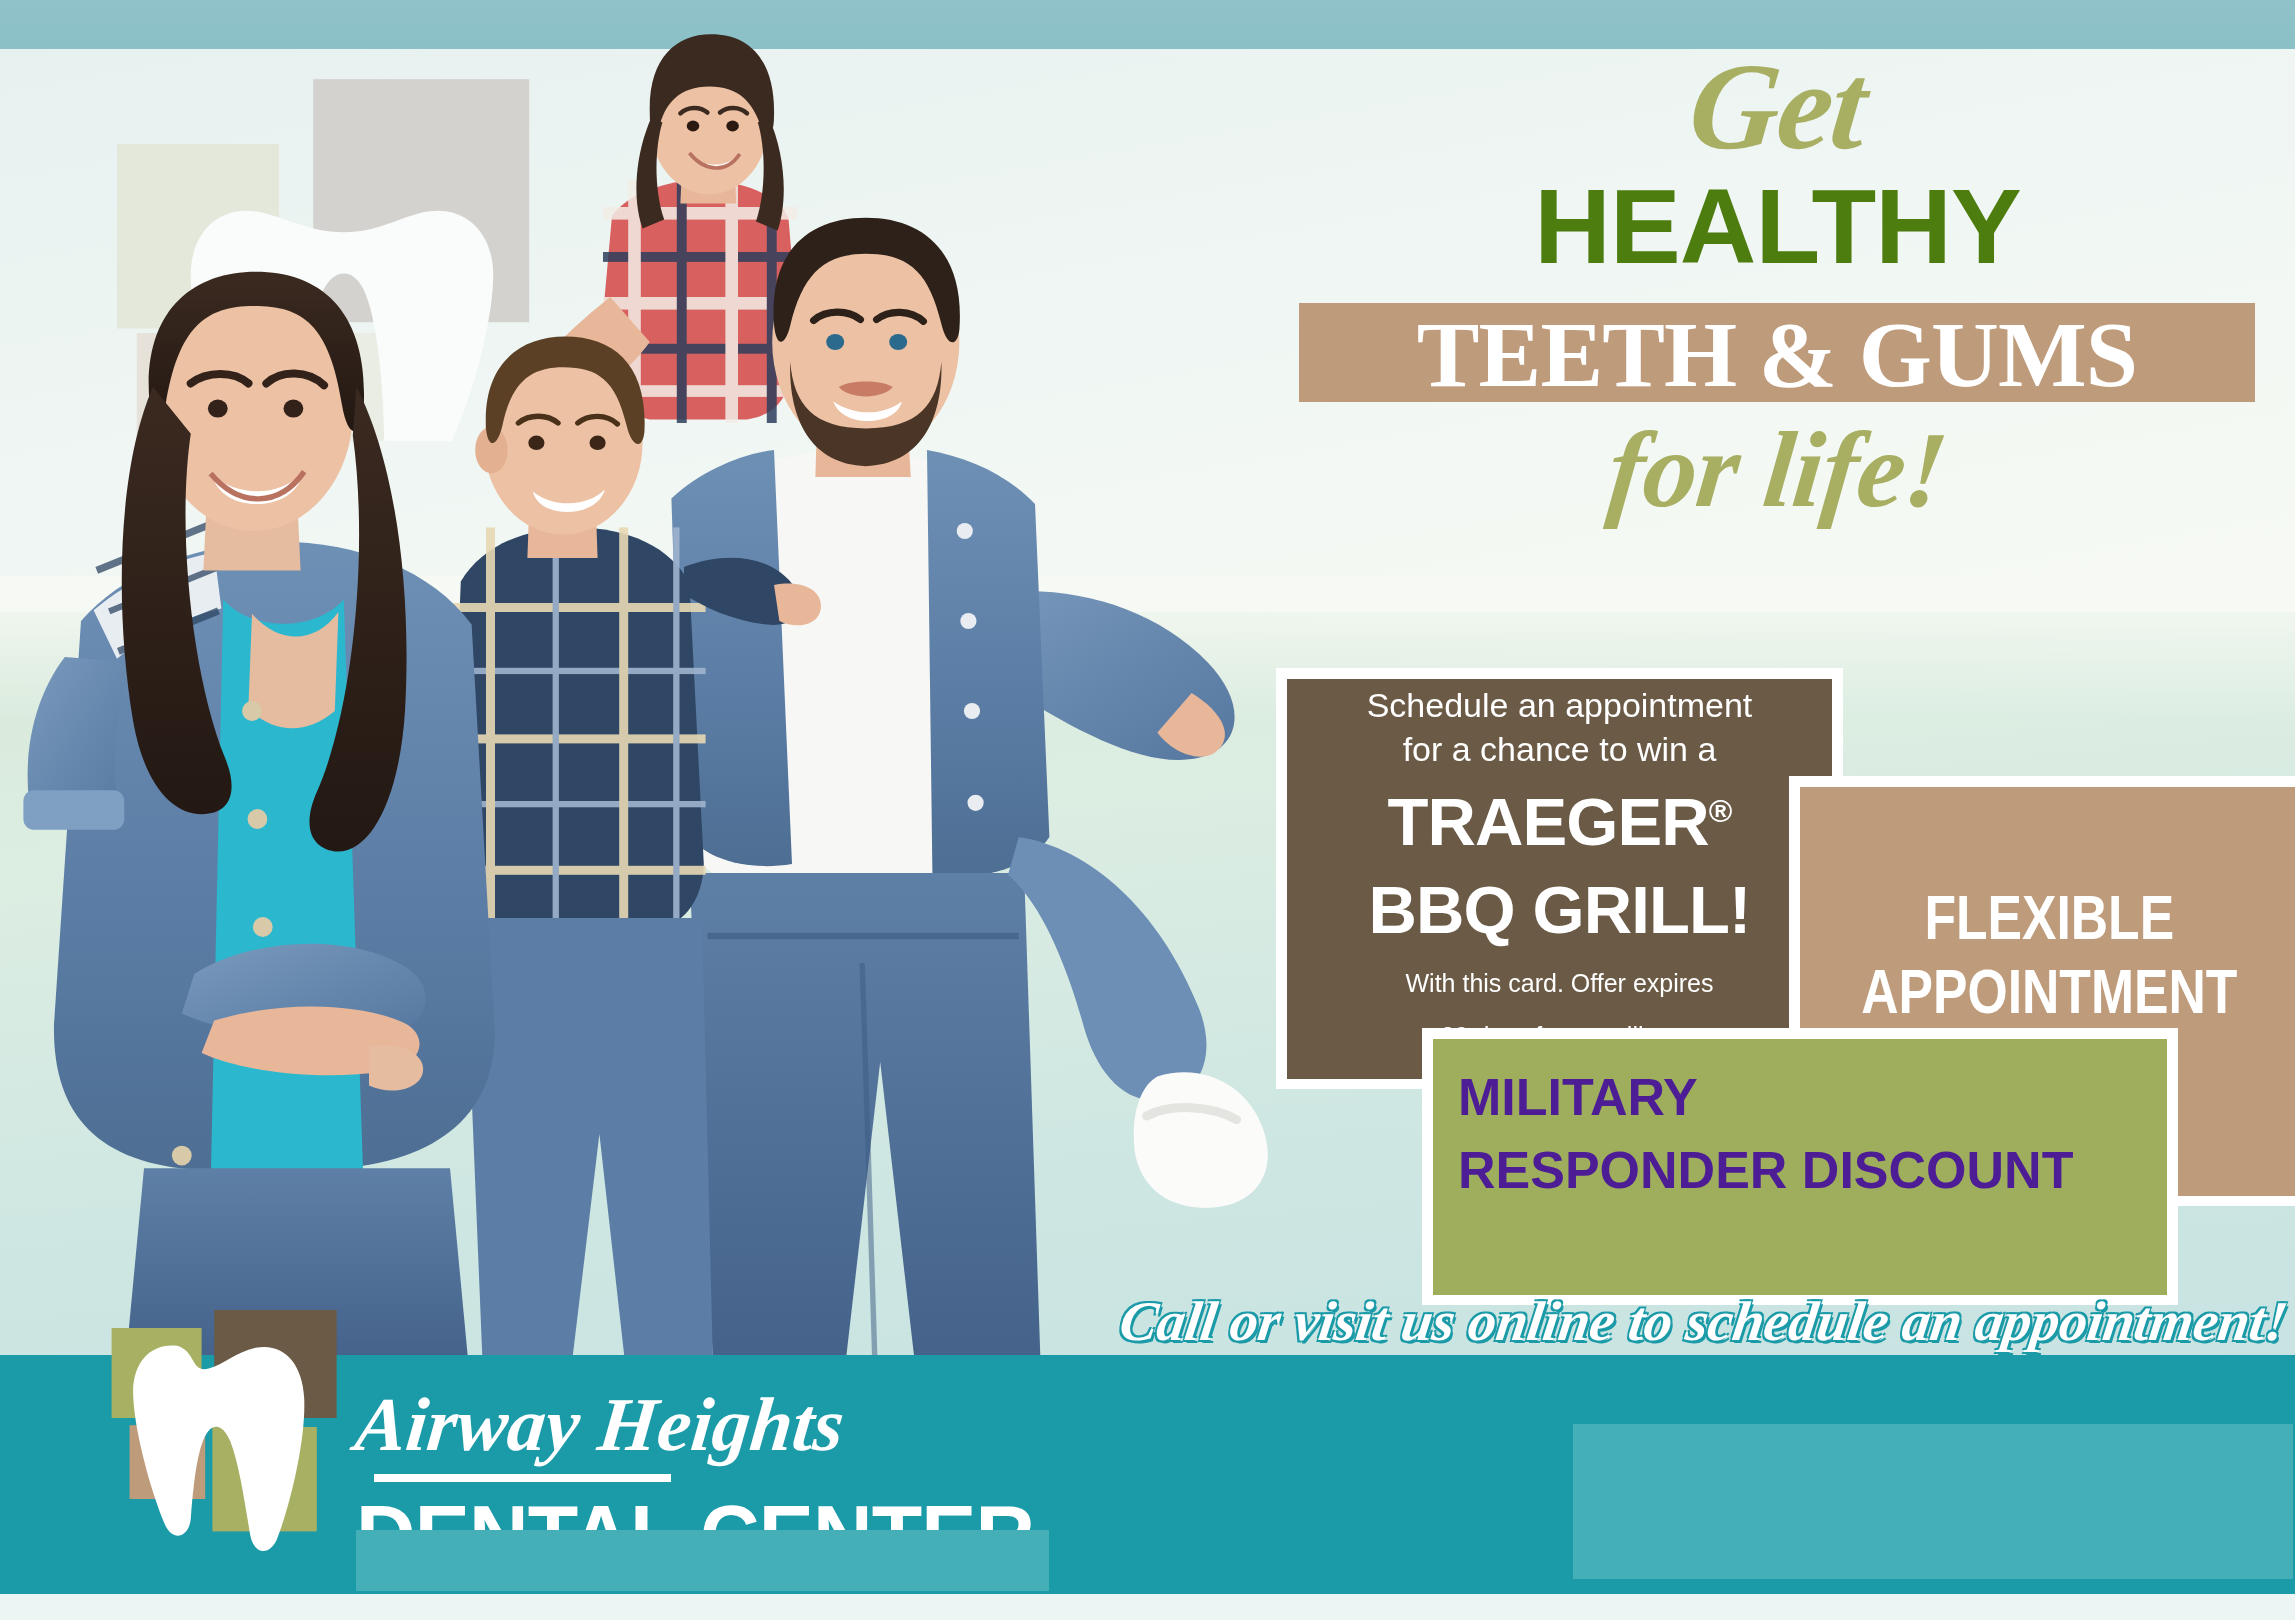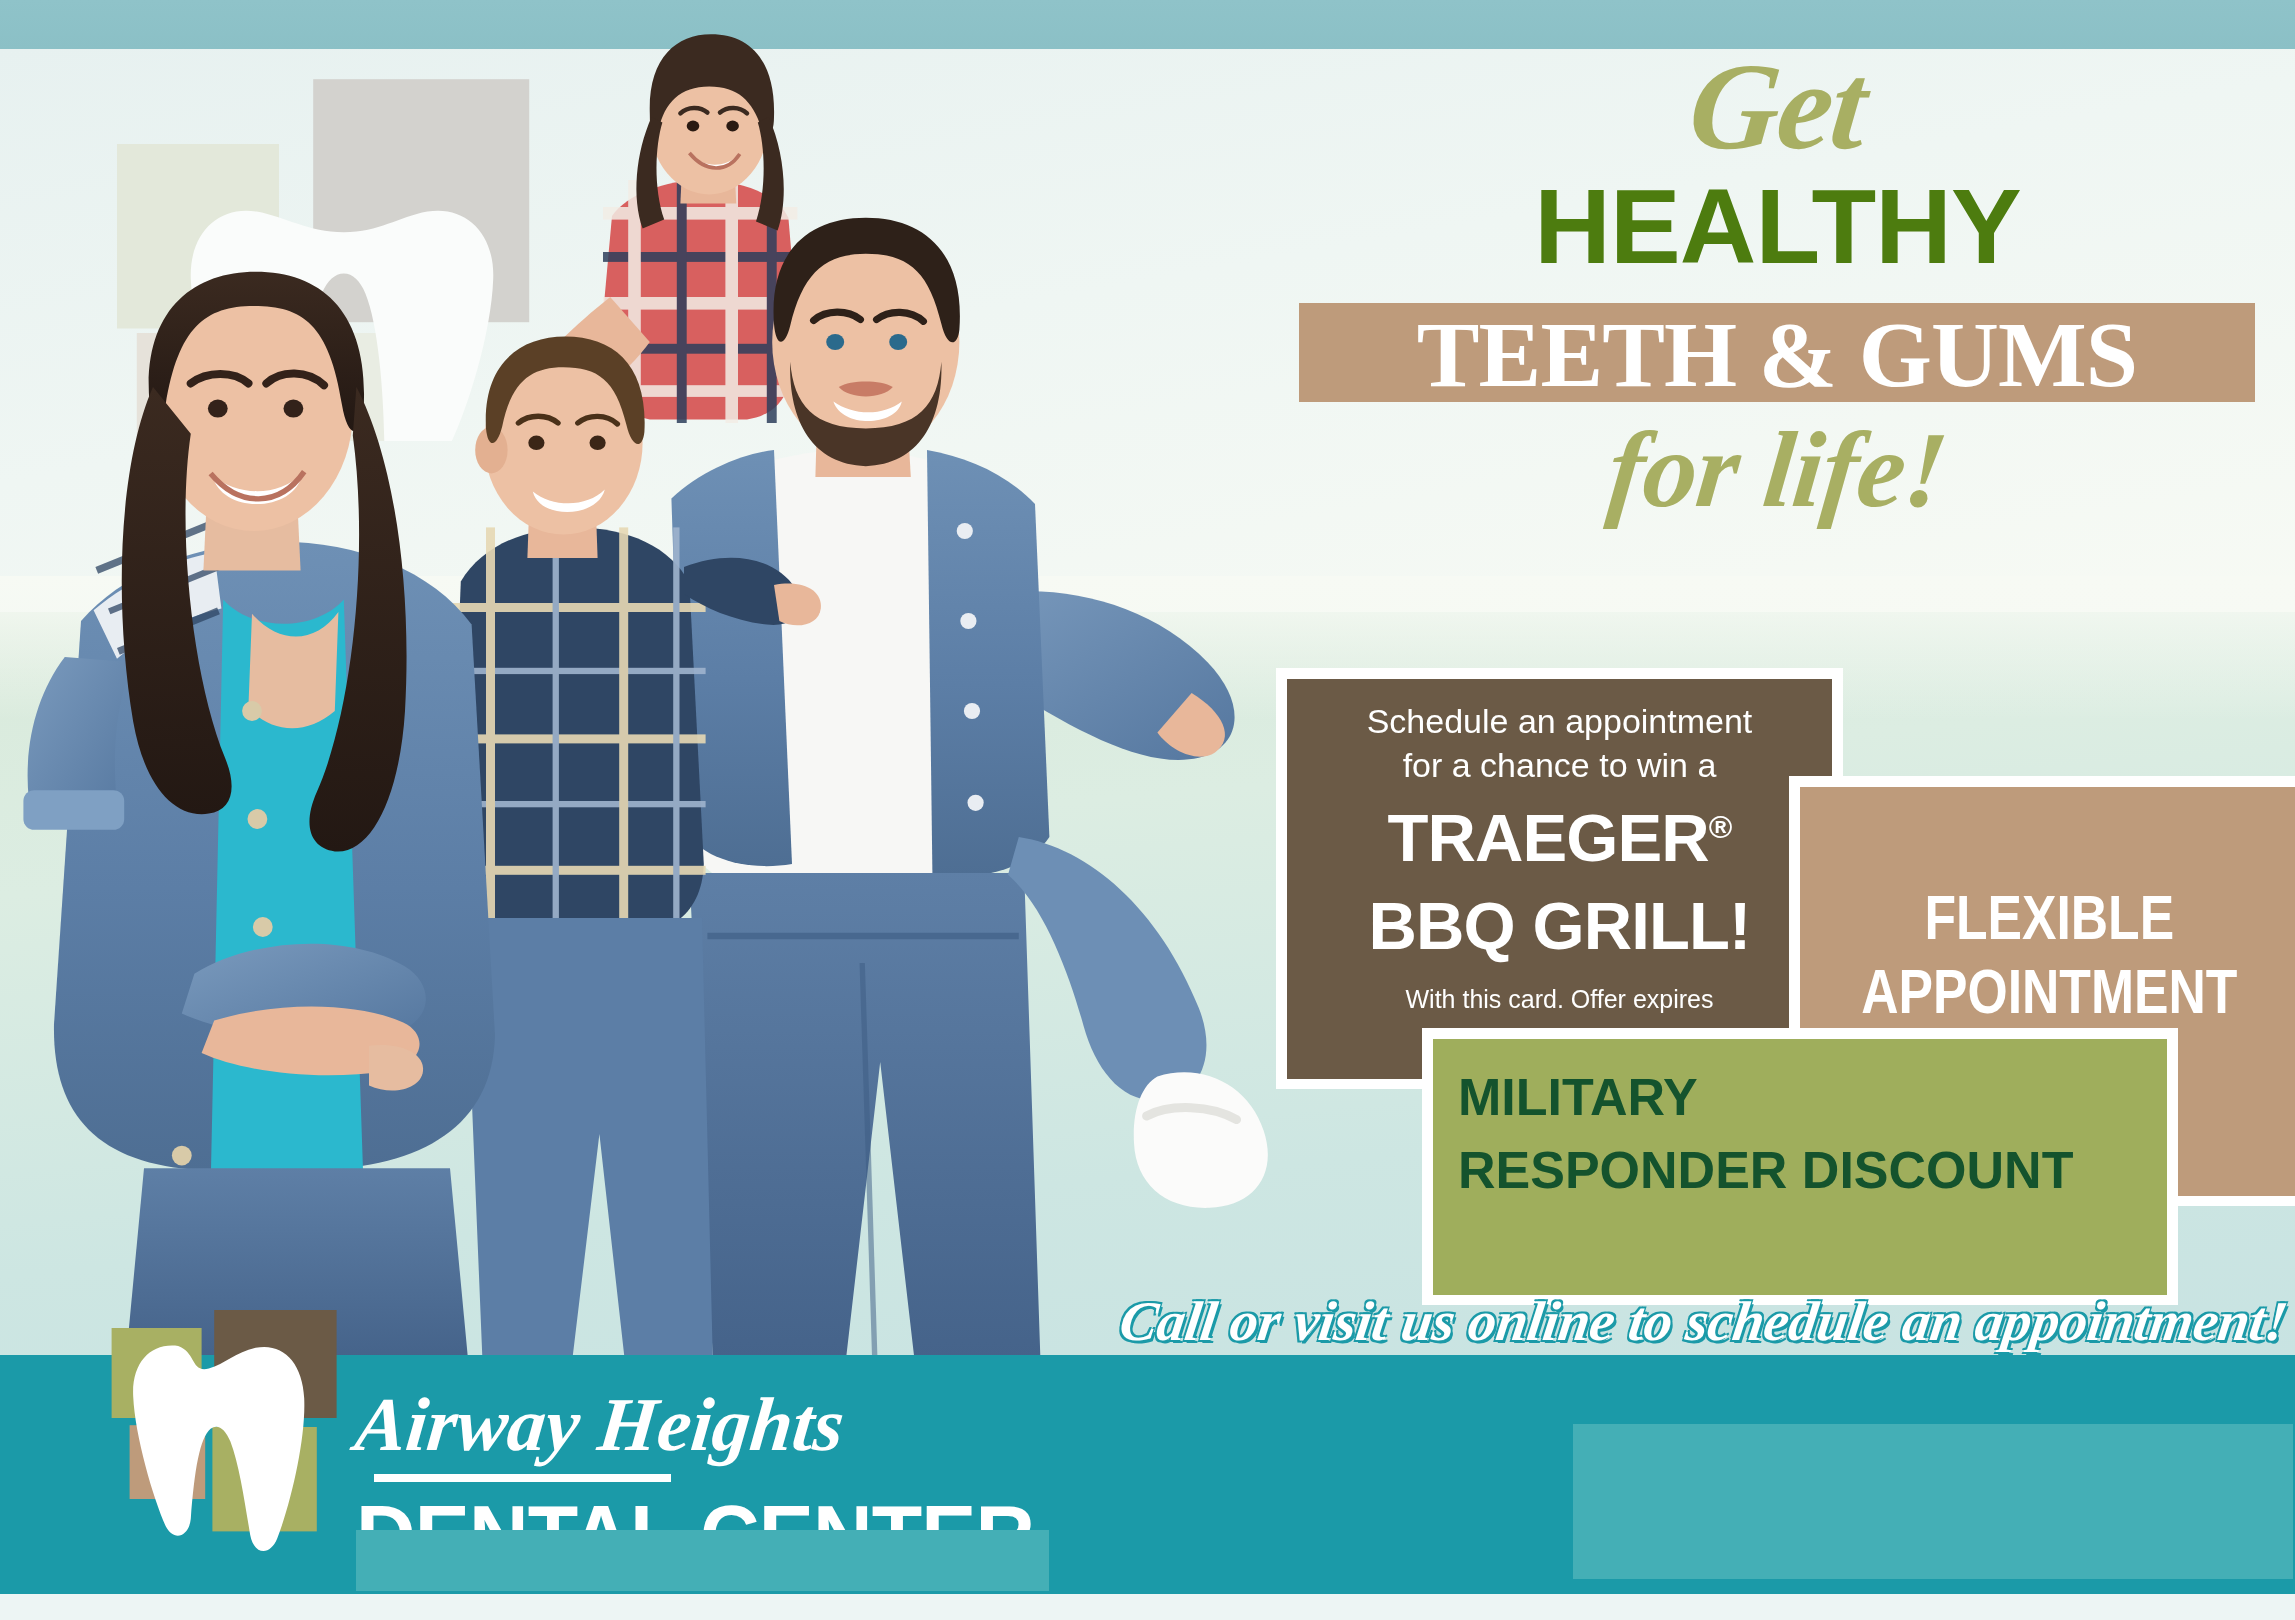--- a/index.html
+++ b/index.html
@@ -66,42 +66,42 @@
   }
 
   
   .box { position:absolute; }
   .box-outline { position:absolute; background:#FFFFFF; }
 
   .traeger-outline { left:1276px; top:668px; width:567px; height:421px; }
   .traeger {
     left:1287px; top:679px; width:545px; height:400px; background:#6B5A46;
     display:flex; flex-direction:column; align-items:center; justify-content:flex-start;
-    padding-top:20px; color:#fff; text-align:center;
+    padding-top:4px; color:#fff; text-align:center;
   }
   .traeger .lead { font-size:34px; line-height:1.3; font-weight:400; }
   .traeger .big  { font-size:67px; font-weight:700; line-height:1.12; margin-top:12.6px; letter-spacing:-0.9px; }
   .traeger .big sup { font-size:32px; vertical-align:super; }
   .traeger .fine { font-size:25px; line-height:1.35; margin-top:20px; font-weight:400; }
 
   .flex-outline { left:1789px; top:776px; width:520px; height:430px; }
   .flexbox {
     left:1800px; top:787px; width:499px; height:409px; background:#BE9B7B;
     display:flex; align-items:center; justify-content:center;
     color:#fff; text-align:center;
   }
   .flexbox .t {
     font-size:63px; font-weight:700; line-height:1.18; letter-spacing:0px;
     transform:scaleX(0.82); transform-origin:center;
   }
 
   .mil-outline { left:1422px; top:1028px; width:756px; height:277px; }
   .milbox {
     left:1433px; top:1039px; width:734px; height:256px; background:#9FAE5C;
-    color:#14532d; padding:21.6px 0 0 25px;
+    color:#4c1d95; padding:21.6px 0 0 25px;
   }
   .milbox .t { font-size:52px; font-weight:700; line-height:1.42; letter-spacing:0px; }
 
   
   .footer-band {
     position:absolute; left:0; top:1355px; width:2295px; height:239px;
     background:#1B9AA8;
   }
   .cta-script {
     position:absolute; left:1116px; top:1289px; width:1170px; height:81px;

